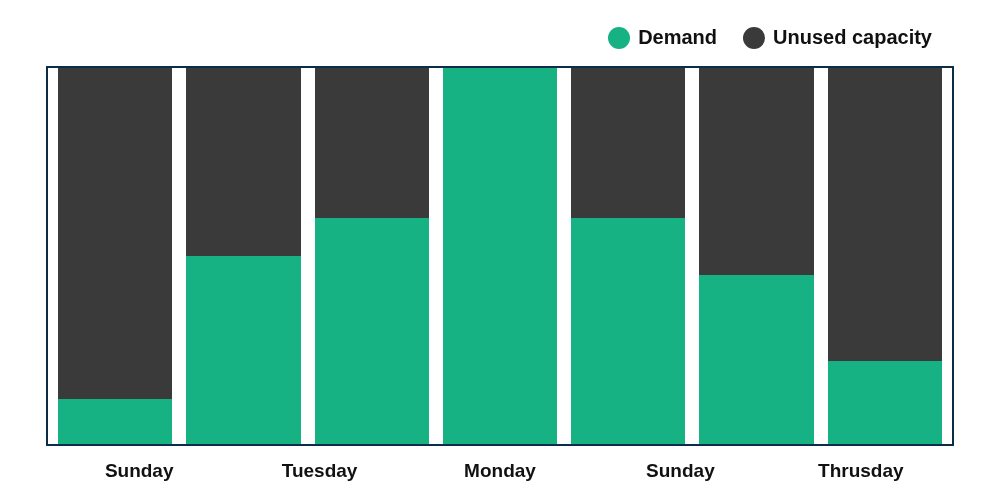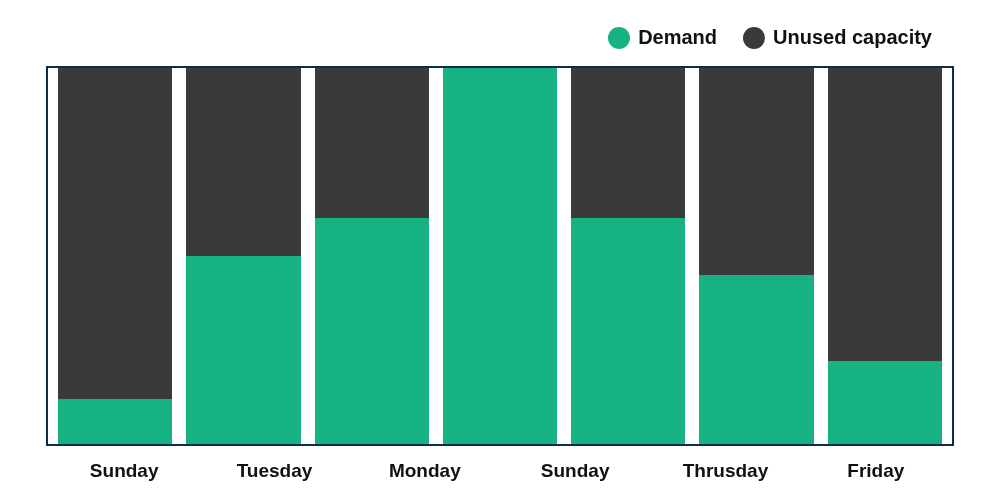--- a/index.html
+++ b/index.html
@@ -126,14 +126,13 @@
       </div>
     </div>
 </div>
 
 <div class="xaxis" id="xaxis">
     <span>Sunday</span>
     <span>Tuesday</span>
     <span>Monday</span>
     <span>Sunday</span>
     <span>Thrusday</span>
-    <span>Friday</span>
   </div>
 
 </body></html>

